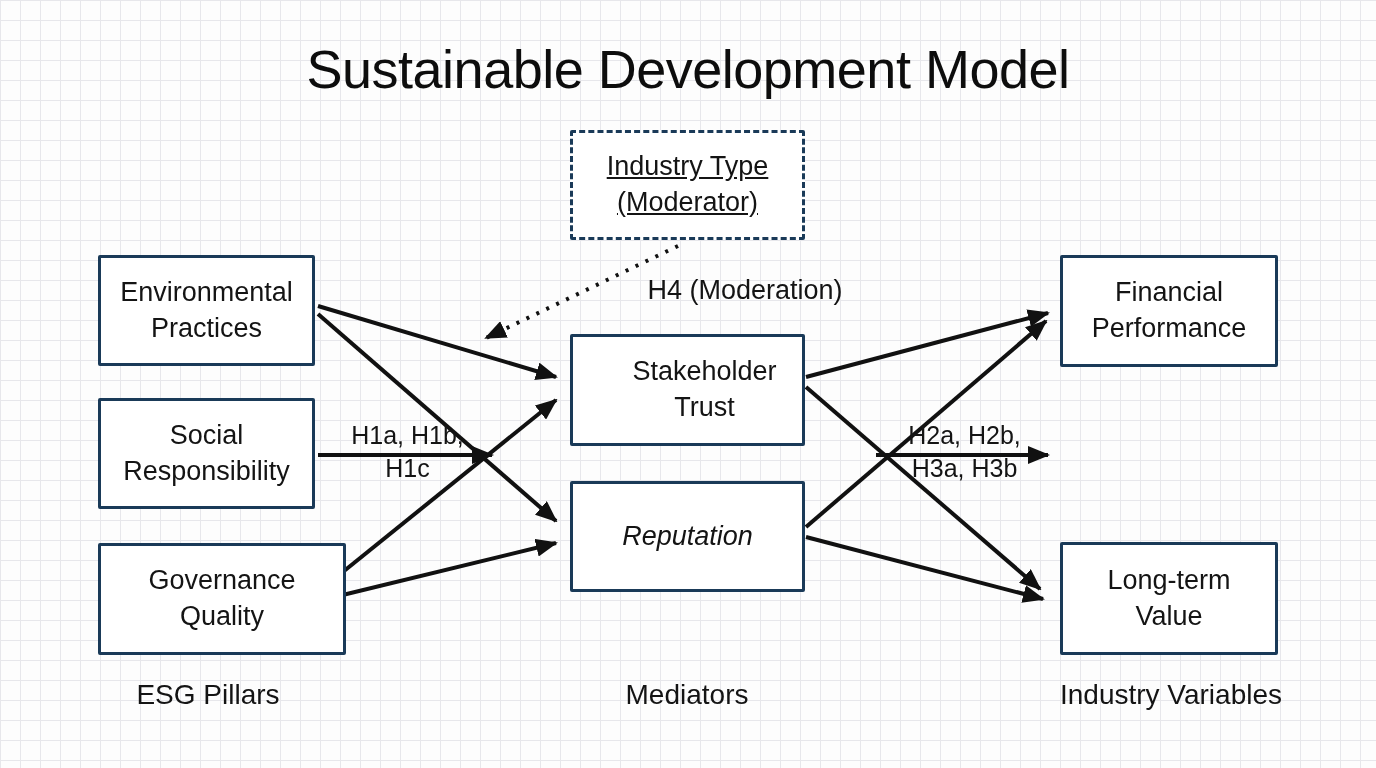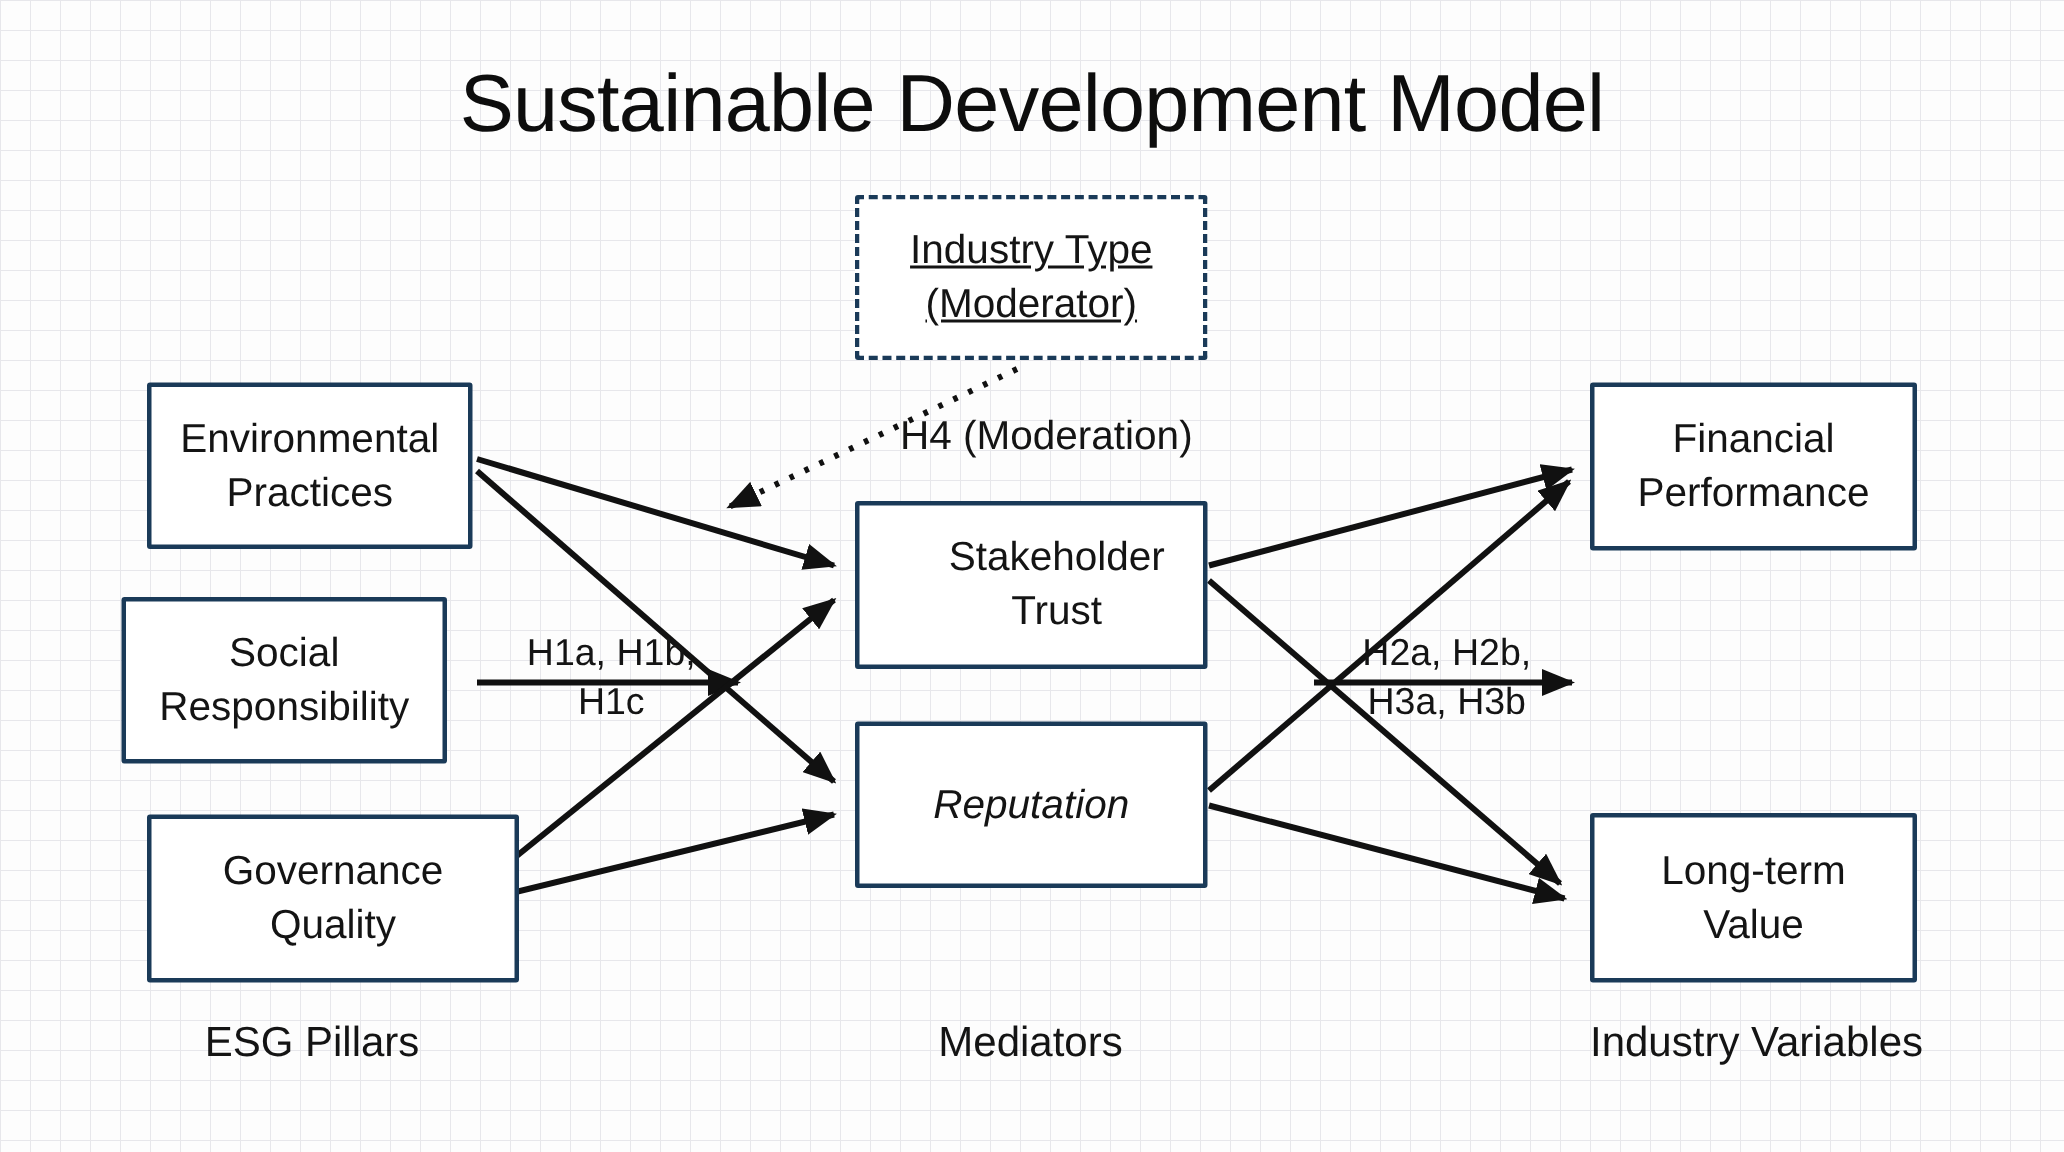--- a/index.html
+++ b/index.html
@@ -69,20 +69,21 @@
     position:absolute;
     z-index:2;
     text-align:center;
     font-size:25px;
     line-height:33px;
     white-space:pre-line;
   }
   .h4-label{
     position:absolute;
     z-index:2;
+    text-align:center;
     font-size:27px;
   }
   .group-label{
     position:absolute;
     z-index:2;
     text-align:center;
     font-size:28px;
   }
 </style>
 </head>
@@ -109,21 +110,21 @@
     <line x1="806" y1="537" x2="1043" y2="599" marker-end="url(#ah)"></line>
     <line x1="876" y1="455" x2="1048" y2="455" marker-end="url(#ah)"></line>
     <line class="dotted" x1="678" y1="246" x2="486" y2="338" marker-end="url(#ah)"></line>
   </svg>
 
   <div class="node dashed" style="left:570px; top:130px; width:235px; height:110px;text-decoration:underline;">Industry Type
 (Moderator)</div>
 
   <div class="node" style="left:98px; top:255px; width:217px; height:111px;">Environmental
 Practices</div>
-  <div class="node" style="left:81px; top:398px; width:217px; height:111px;">Social
+  <div class="node" style="left:98px; top:398px; width:217px; height:111px;">Social
 Responsibility</div>
   <div class="node" style="left:98px; top:543px; width:248px; height:112px;">Governance
 Quality</div>
 
   <div class="node" style="left:570px; top:334px; width:235px; height:112px;padding-left:34px;">Stakeholder
 Trust</div>
   <div class="node" style="left:570px; top:481px; width:235px; height:111px;font-style:italic;">Reputation</div>
 
   <div class="node" style="left:1060px; top:255px; width:218px; height:112px;">Financial
 Performance</div>

